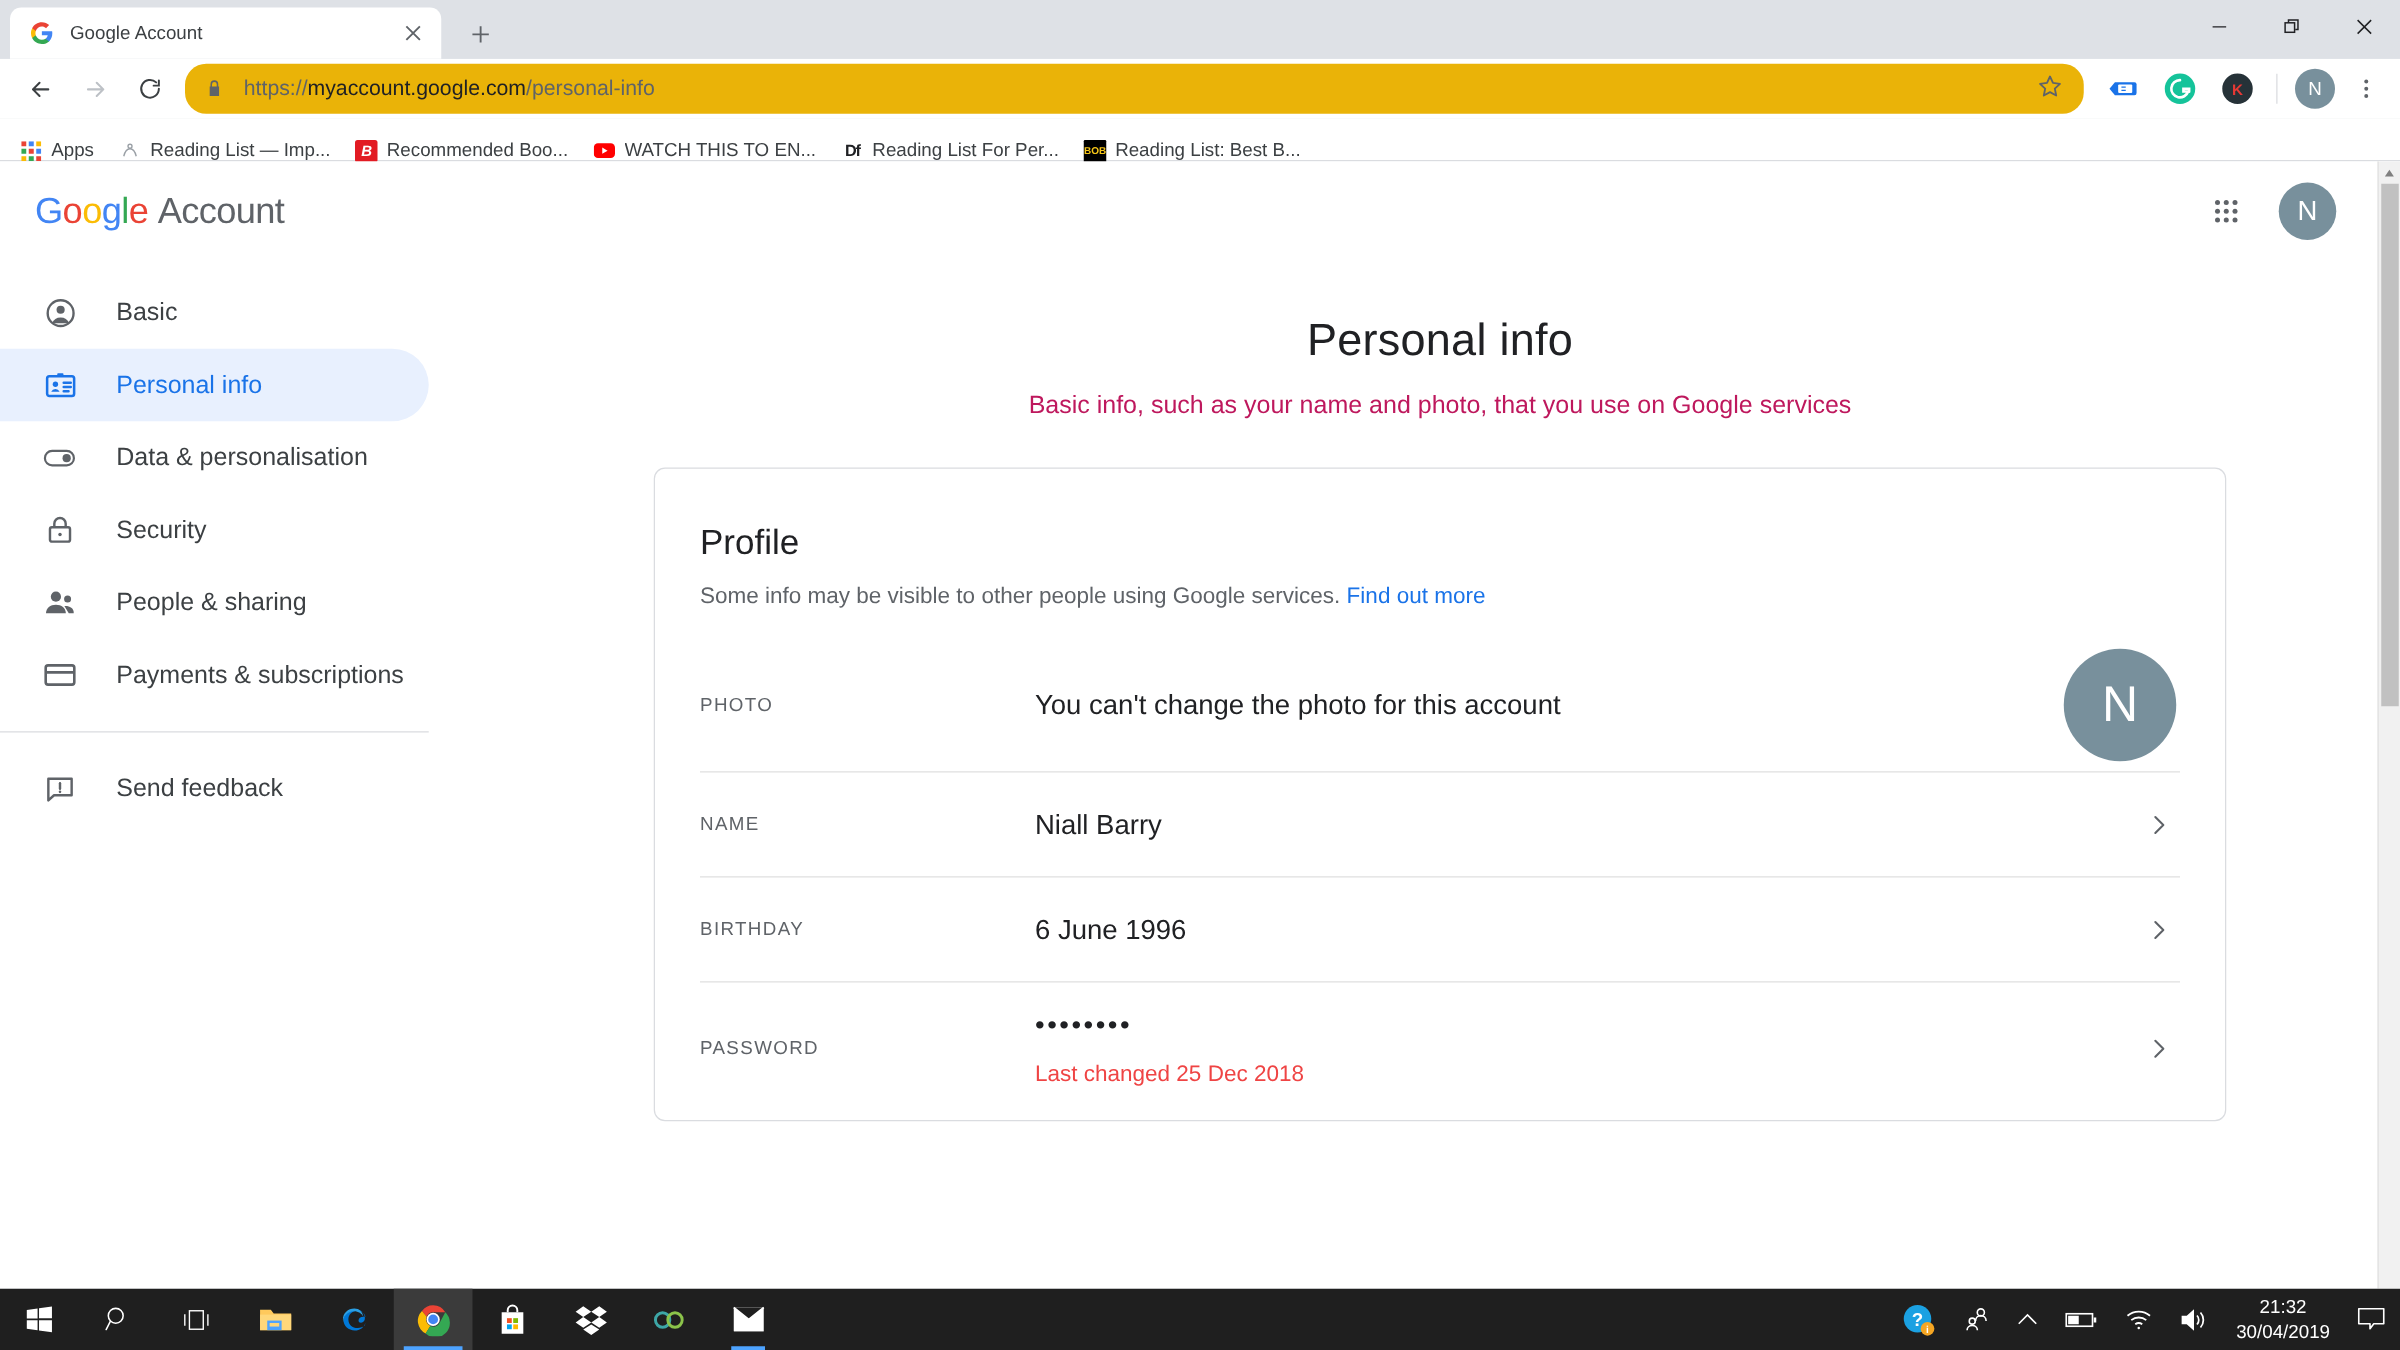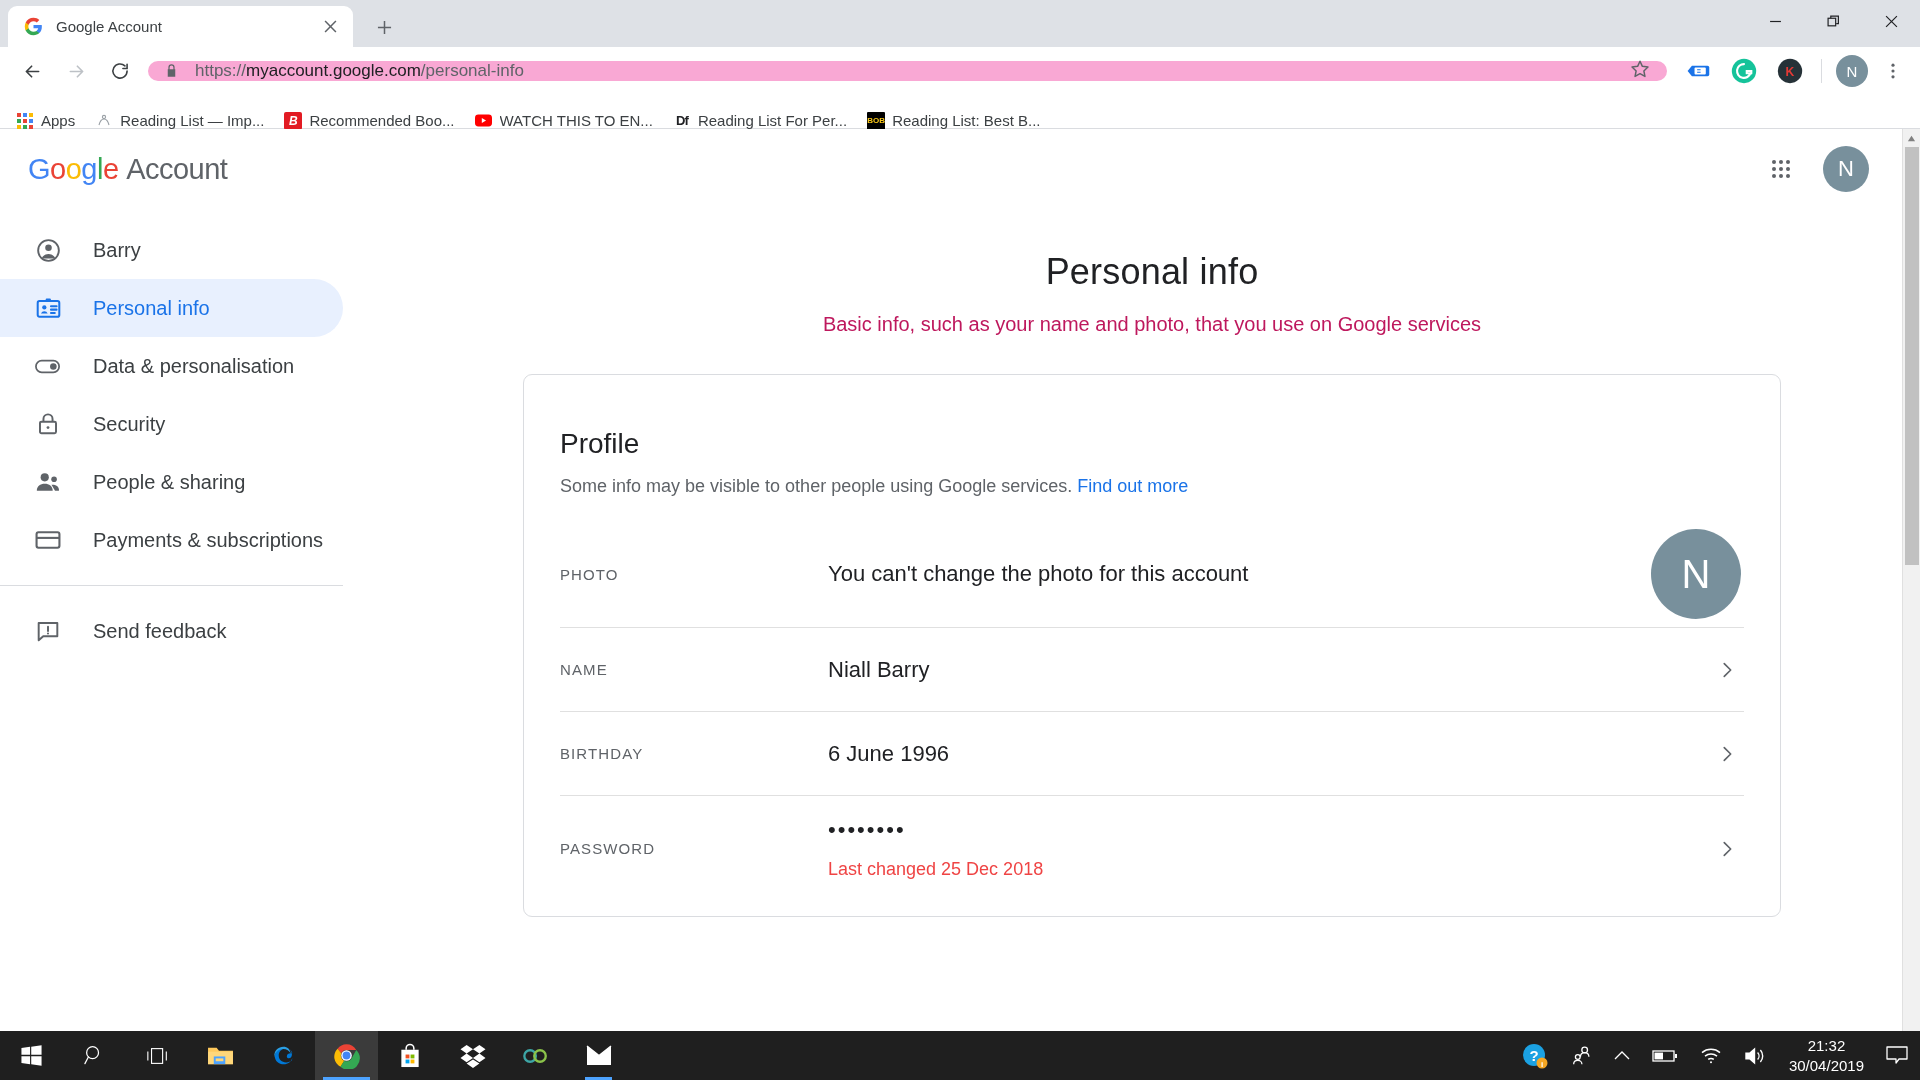--- a/index.html
+++ b/index.html
@@ -47,21 +47,21 @@
   
   .toolbar {
     height: 48px; background: #ffffff; display: flex; align-items: center;
     padding: 0 10px;
   }
   .tb-btn {
     width: 34px; height: 34px; margin: 0 5px; display: flex;
     align-items: center; justify-content: center; border-radius: 50%;
   }
   .omnibox {
-    flex: 1; height: 20px; background: #f9a8d4; border-radius: 17px;
+    flex: 1; height: 40px; background: #eab308; border-radius: 17px;
     display: flex; align-items: center; padding: 0 12px 0 16px;
     margin: 0 8px 0 6px;
   }
   .omnibox-lock { width: 17px; height: 17px; flex: 0 0 17px; margin-right: 14px; }
   .omnibox-url {
     flex: 1; font-size: 17px; color: #5f6368; white-space: nowrap; overflow: hidden;
   }
   .omnibox-url .host { color: #202124; }
   .omnibox-star { width: 26px; height: 26px; flex: 0 0 26px; }
   .ext-icons { display: flex; align-items: center; }
@@ -148,21 +148,21 @@
   .content { flex: 1; padding-right: 18px; overflow: hidden; }
   .page-title {
     text-align: center; font-size: 36px; color: #202124; font-weight: 400;
     margin-top: 42px; letter-spacing: 0.2px;
   }
   .page-sub {
     text-align: center; font-size: 20px; color: #be185d; margin-top: 20px;
   }
   .card {
     width: 1258px; margin: 38px auto 0 auto; border: 1px solid #dadce0;
-    border-radius: 9px; padding: 15px 36px; background: #fff;
+    border-radius: 9px; padding: 5px 36px; background: #fff;
   }
   .card-title { font-size: 28px; color: #202124; padding-top: 38px; font-weight: 400; }
   .card-desc { font-size: 18px; color: #5f6368; margin-top: 16px; }
   .card-desc a { color: #1a73e8; text-decoration: none; }
 
   .row {
     display: flex; align-items: center; min-height: 84px;
     border-top: 1px solid #e0e0e0; position: relative;
   }
   .row.photo-row { min-height: 106px; border-top: none; margin-top: 24px; }
@@ -407,21 +407,21 @@
 
         <div class="sidebar">
           <div class="nav-item">
             <span class="nav-ico">
               <svg width="27" height="27" viewBox="0 0 24 24" fill="none" stroke="#5f6368" stroke-width="1.7">
                 <circle cx="12" cy="12" r="9.2"></circle>
                   <circle cx="12" cy="9.6" r="2.9" fill="#5f6368" stroke="none"></circle>
                 <path d="M5.9 19.2a6.6 6.6 0 0 1 12.2 0" fill="#5f6368" stroke="none"></path>
                 </svg>
             </span>
-            <span>Barry</span>
+            <span>Basic</span>
           </div>
 
           <div class="nav-item active">
             <span class="nav-ico">
               <svg width="27" height="27" viewBox="0 0 24 24" fill="none" stroke="#1a73e8" stroke-width="1.8">
                 <rect x="2.4" y="5.4" width="19.2" height="14" rx="1.6"></rect>
                 <circle cx="8.3" cy="11" r="1.9" fill="#1a73e8" stroke="none"></circle>
                 <path d="M5.3 16.4a3.3 3.3 0 0 1 6 0" fill="#1a73e8" stroke="none"></path>
                 <path d="M14.2 10h5M14.2 13h5M14.2 16h3.4" stroke-linecap="round"></path>
                 <rect x="9.6" y="3.2" width="4.4" height="2.3" rx="0.6" fill="#1a73e8" stroke="none"></rect>

